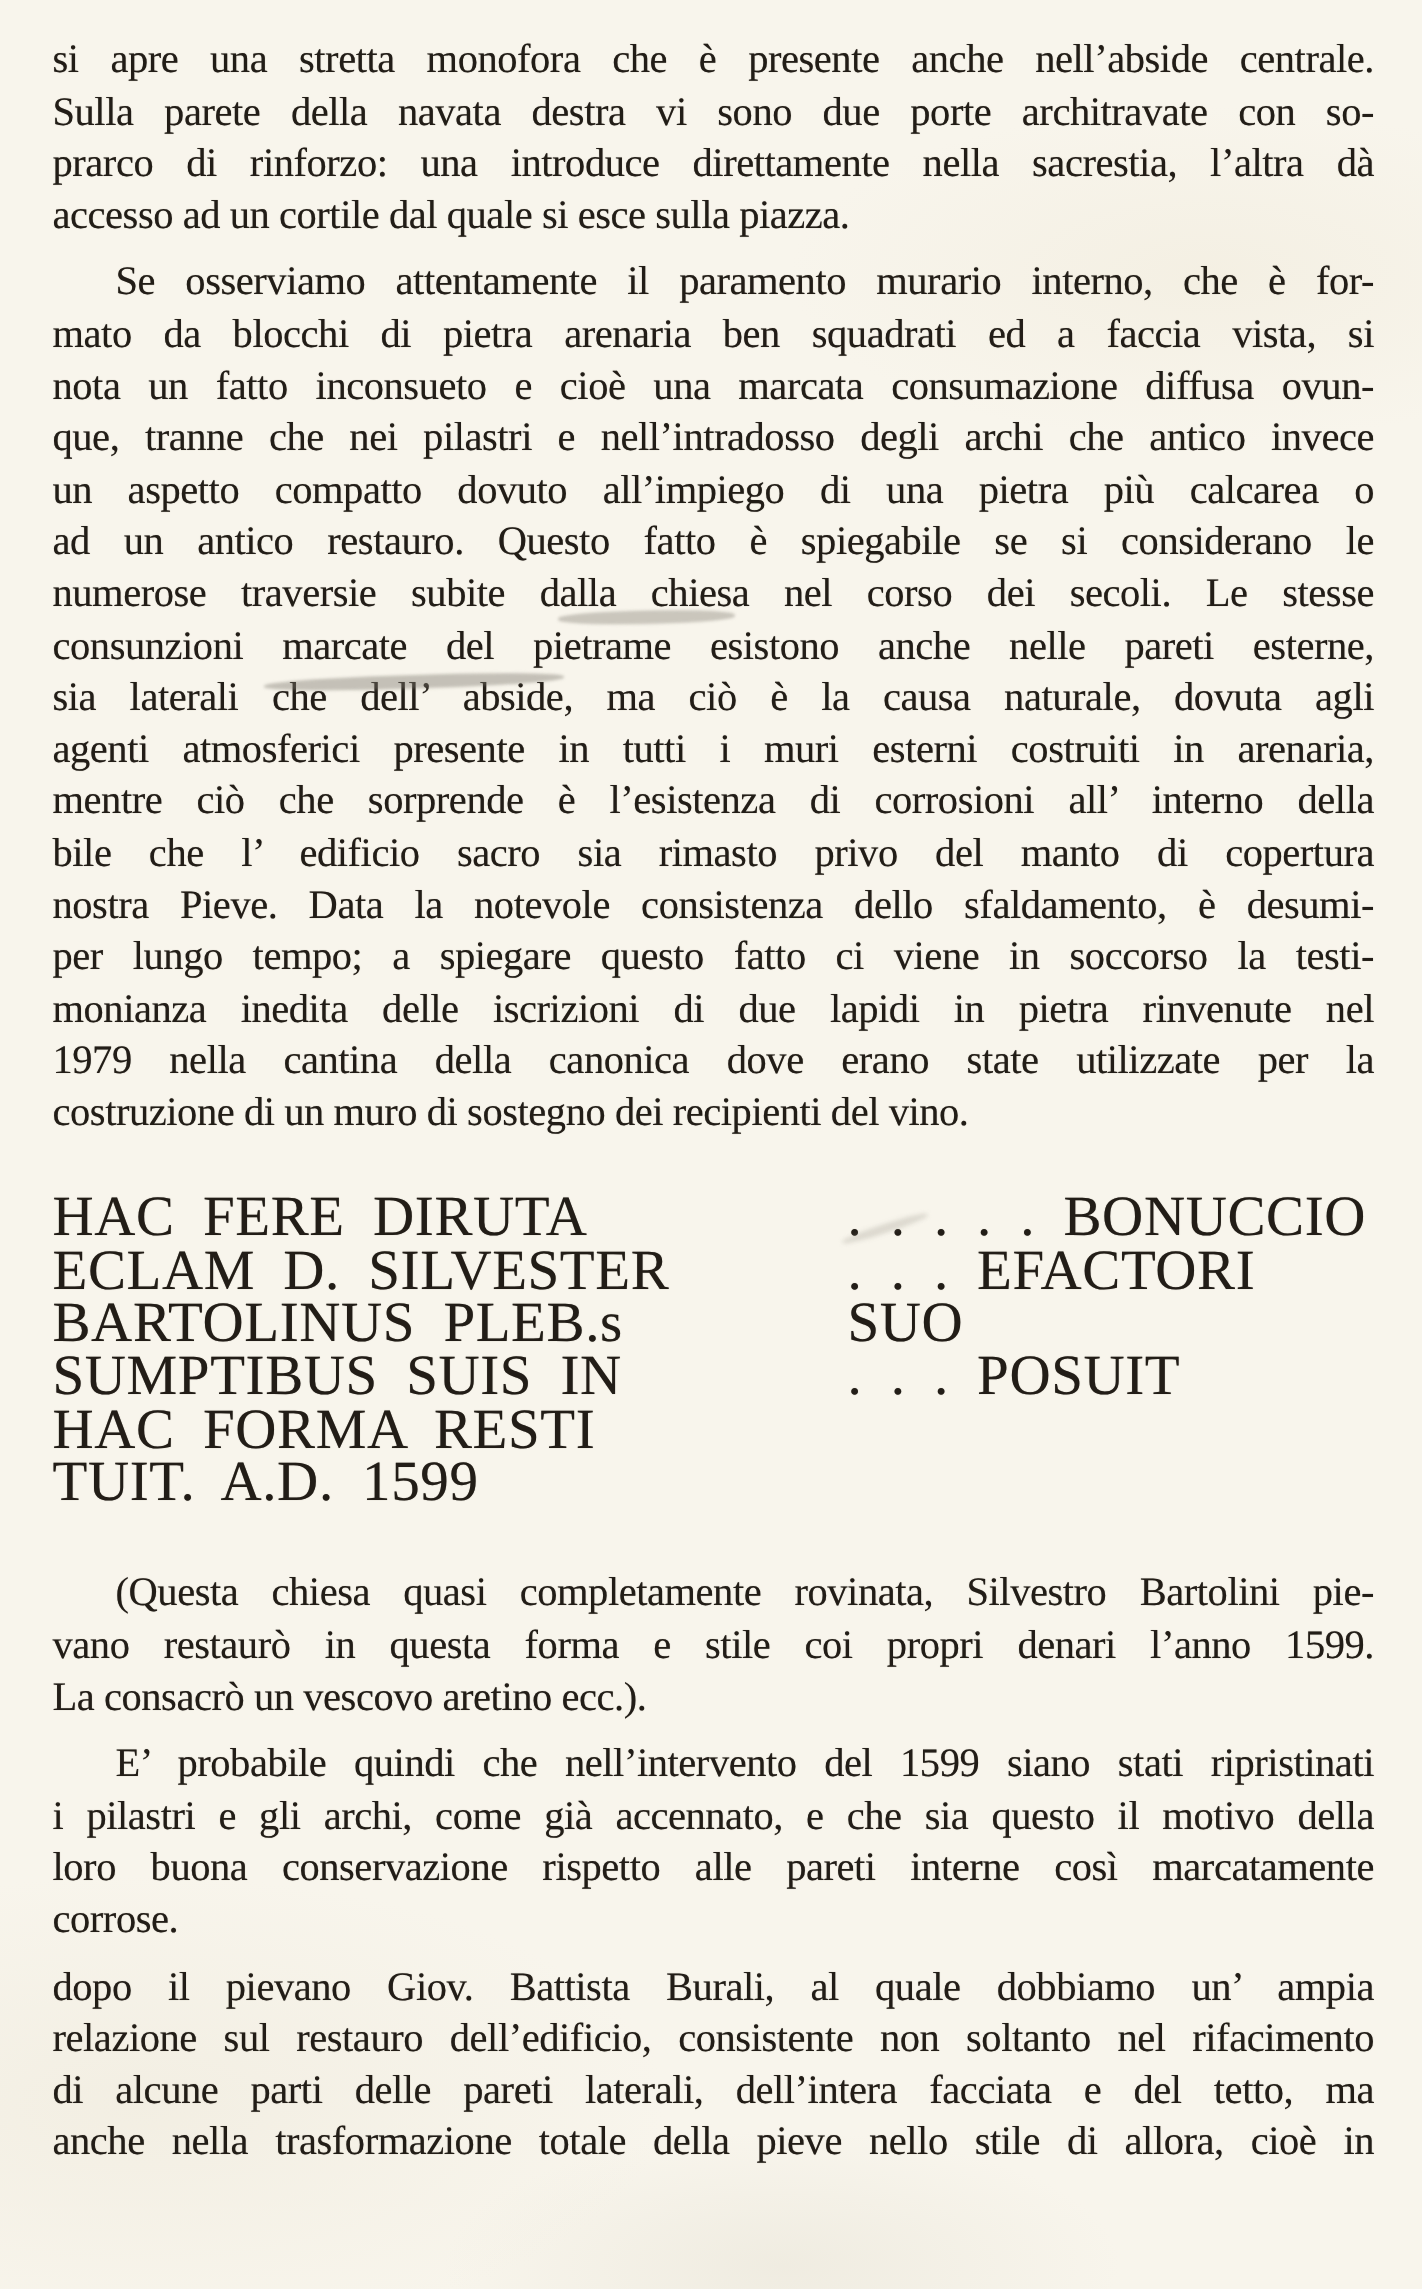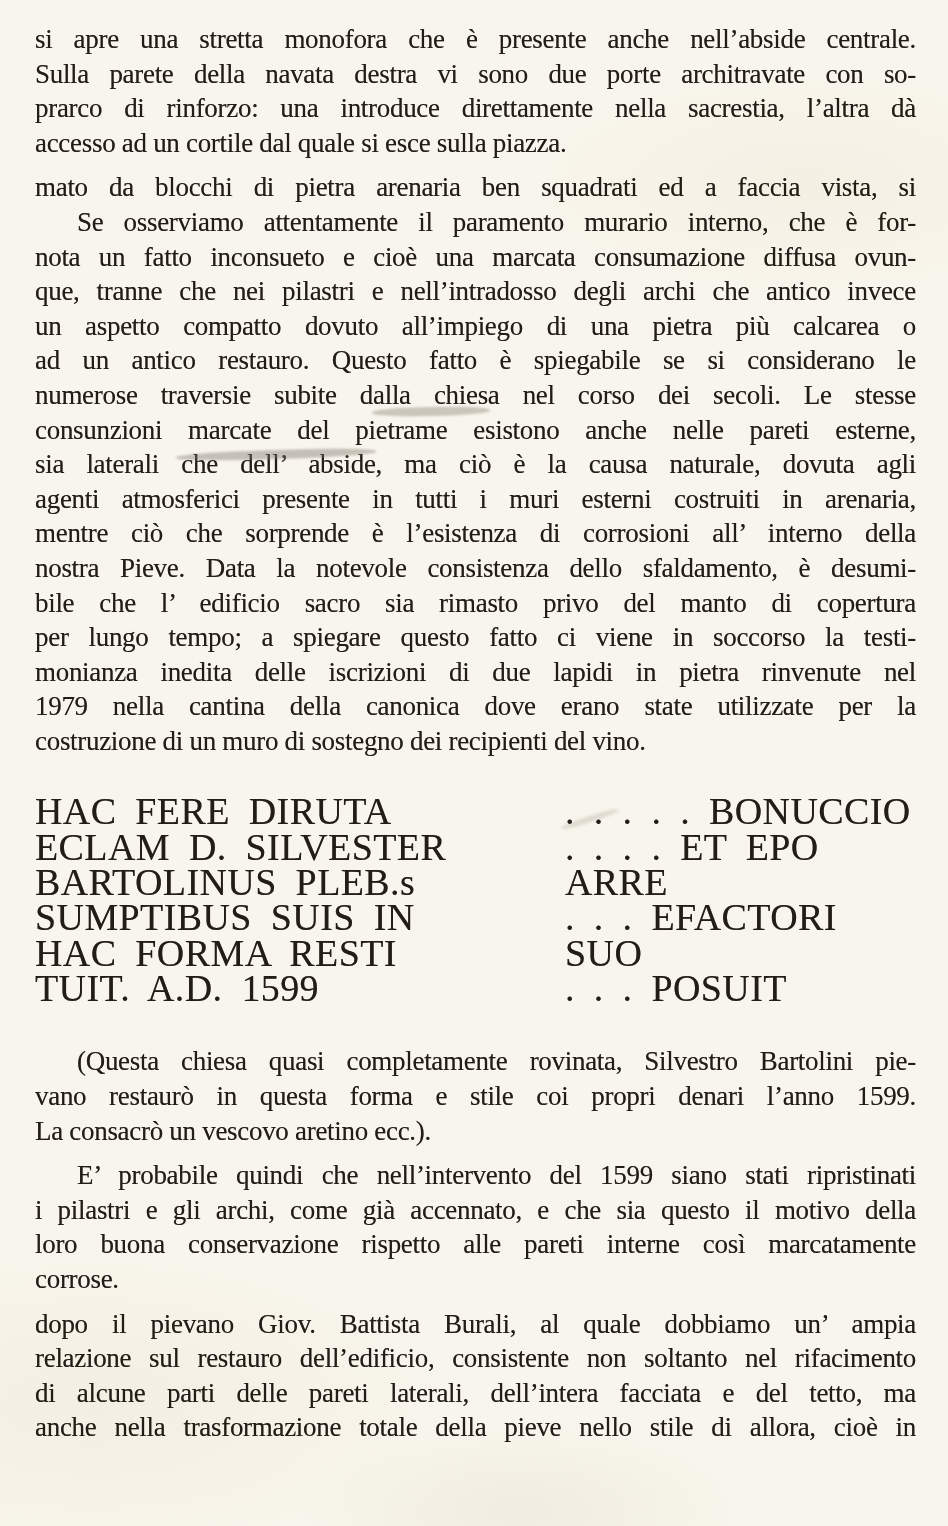--- a/index.html
+++ b/index.html
@@ -108,50 +108,49 @@
 <div class="page">
   <div class="paper-mottle"></div>
   <div class="text-body">
       <div class="para">
         <div class="line">si apre una stretta monofora che è presente anche nell’abside centrale.</div>
         <div class="line">Sulla parete della navata destra vi sono due porte architravate con so-</div>
         <div class="line">prarco di rinforzo: una introduce direttamente nella sacrestia, l’altra dà</div>
         <div class="line end">accesso ad un cortile dal quale si esce sulla piazza.</div>
       </div>
       <div class="para">
+        <div class="line first">Se osserviamo attentamente il paramento murario interno, che è for-</div>
         <div class="line">mato da blocchi di pietra arenaria ben squadrati ed a faccia vista, si</div>
-        <div class="line first">Se osserviamo attentamente il paramento murario interno, che è for-</div>
         <div class="line">nota un fatto inconsueto e cioè una marcata consumazione diffusa ovun-</div>
         <div class="line">que, tranne che nei pilastri e nell’intradosso degli archi che antico invece</div>
         <div class="line">un aspetto compatto dovuto all’impiego di una pietra più calcarea o</div>
         <div class="line">ad un antico restauro. Questo fatto è spiegabile se si considerano le</div>
         <div class="line">numerose traversie subite dalla chiesa nel corso dei secoli. Le stesse</div>
         <div class="line">consunzioni marcate del pietrame esistono anche nelle pareti esterne,</div>
         <div class="line">sia laterali che dell’ abside, ma ciò è la causa naturale, dovuta agli</div>
         <div class="line">agenti atmosferici presente in tutti i muri esterni costruiti in arenaria,</div>
         <div class="line">mentre ciò che sorprende è l’esistenza di corrosioni all’ interno della</div>
+        <div class="line">bile che l’ edificio sacro sia rimasto privo del manto di copertura</div>
         <div class="line">nostra Pieve.  Data la notevole consistenza dello sfaldamento, è desumi-</div>
-        <div class="line">bile che l’ edificio sacro sia rimasto privo del manto di copertura</div>
         <div class="line">per lungo tempo; a spiegare questo fatto ci viene in soccorso la testi-</div>
         <div class="line">monianza inedita delle iscrizioni di due lapidi in pietra rinvenute nel</div>
         <div class="line">1979 nella cantina della canonica dove erano state utilizzate per la</div>
         <div class="line end">costruzione di un muro di sostegno dei recipienti del vino.</div>
       </div>
       <div class="inscription">
         <div class="ins-col ins-left">
           <div class="ins-line">HAC FERE DIRUTA</div>
           <div class="ins-line">ECLAM D. SILVESTER</div>
           <div class="ins-line">BARTOLINUS PLEB.s</div>
           <div class="ins-line">SUMPTIBUS SUIS IN</div>
           <div class="ins-line">HAC FORMA RESTI</div>
           <div class="ins-line">TUIT. A.D. 1599</div>
         </div>
         <div class="ins-col ins-right">
           <div class="ins-line">. . . . . BONUCCIO</div>
-          <div class="ins-line">. . . . ET EPO ARRE</div>
           <div class="ins-line">. . . EFACTORI SUO</div>
           <div class="ins-line">. . . POSUIT</div>
         </div>
       </div>
       <div class="para">
         <div class="line first">(Questa chiesa quasi completamente rovinata, Silvestro Bartolini pie-</div>
         <div class="line">vano restaurò in questa forma e stile coi propri denari l’anno 1599.</div>
         <div class="line end">La consacrò un vescovo aretino ecc.).</div>
       </div>
       <div class="para">

